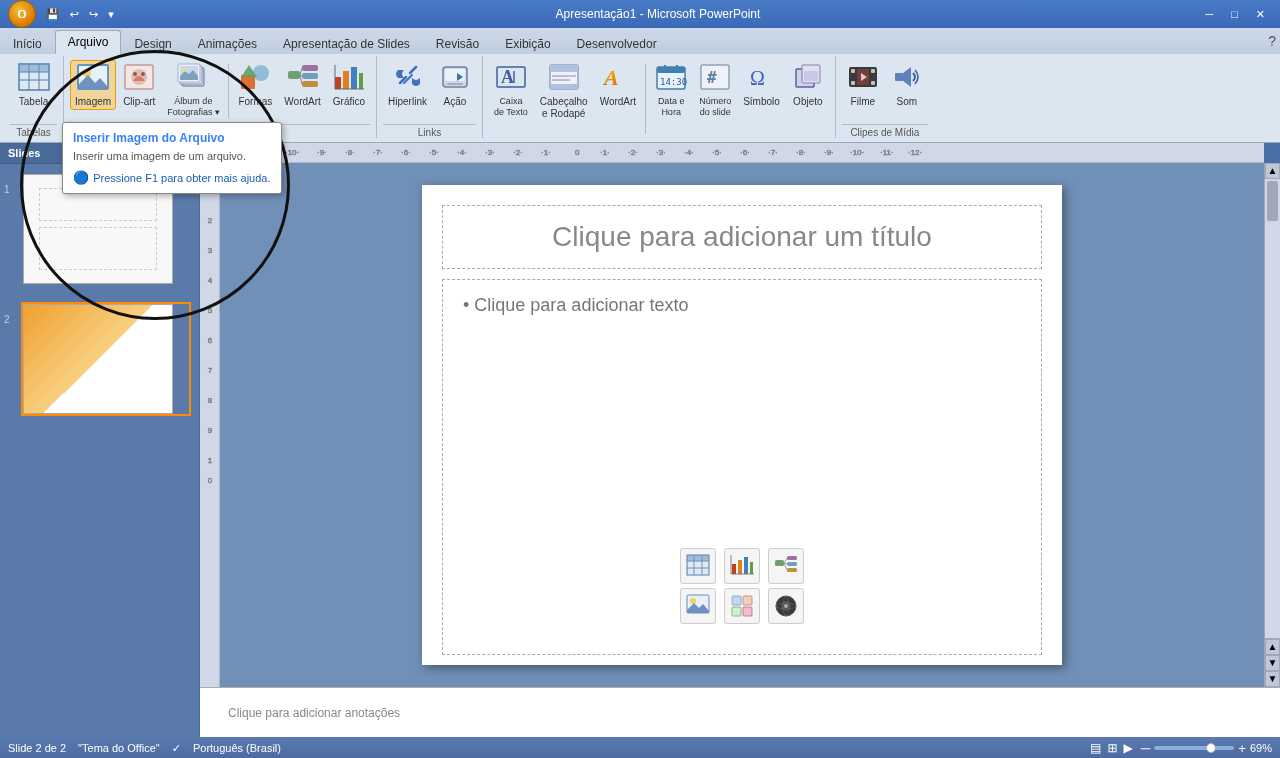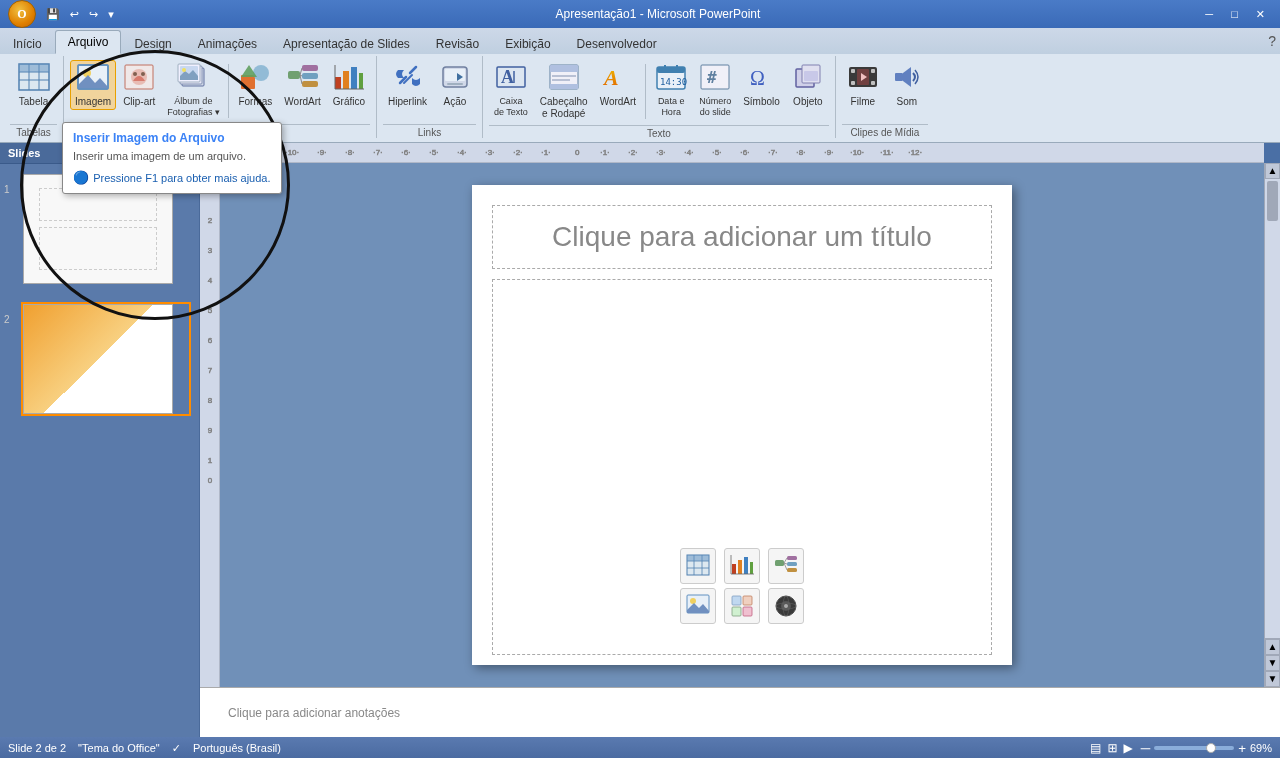--- a/index.html
+++ b/index.html
@@ -112,21 +112,21 @@
     }
     .ruler-v {
       background: #d0d8e8; width: 20px; border-right: 1px solid #b0b8c8;
       overflow: hidden; position: relative;
     }
 
     
     .content-wrapper { flex: 1; display: flex; flex-direction: column; }
     .slide-area { flex: 1; background: #7090b8; display: flex; align-items: center; justify-content: center; overflow: hidden; position: relative; }
     .slide-canvas {
-      background: #fff; width: 540px; height: 480px;
+      background: #fff; width: 640px; height: 480px;
       box-shadow: 3px 3px 10px rgba(0,0,0,0.4);
       display: flex; flex-direction: column; position: relative;
     }
     .slide-title-area {
       border: 1px dashed #aaa; margin: 20px 20px 10px; padding: 15px 20px;
       font-size: 28px; color: #888; text-align: center; flex: 0 0 auto;
     }
     .slide-content-area {
       border: 1px dashed #aaa; margin: 0 20px 10px; padding: 15px 20px;
       flex: 1; position: relative; color: #777; font-size: 18px;
@@ -429,21 +429,20 @@
           <div class="ribbon-btn-icon">
             <svg width="32" height="28" viewBox="0 0 32 28">
               <rect x="4" y="6" width="18" height="18" fill="#d0d0e8" stroke="#6060a0" stroke-width="1.5" rx="1"></rect>
               <rect x="10" y="2" width="18" height="18" fill="#e0e0f0" stroke="#8080b0" stroke-width="1" rx="1"></rect>
               <rect x="12" y="8" width="14" height="10" fill="#c8c8e8" stroke="none" rx="1"></rect>
             </svg>
           </div>
           <span>Objeto</span>
         </div>
       </div>
-      <div class="ribbon-group-label">Texto</div>
     </div>
 
     <div class="ribbon-group">
       <div class="ribbon-group-buttons">
 
         <div class="ribbon-btn">
           <div class="ribbon-btn-icon">
             <svg width="32" height="28" viewBox="0 0 32 28">
               <rect x="2" y="4" width="28" height="20" fill="#3a3a3a" rx="2"></rect>
               <rect x="4" y="6" width="4" height="4" fill="#c0c0c0" rx="1"></rect>
@@ -573,20 +572,23 @@
       </div>
 
       <div class="slide-area">
         <div class="slide-canvas">
 
           <div class="slide-title-area">
             <span>Clique para adicionar um título</span>
           </div>
 
           <div class="slide-content-area">
+            <div>
+              • <span>Clique para adicionar texto</span>
+            </div>
 
             <div class="slide-content-icons">
               <div class="icon-row">
                 <div class="content-icon">
                   <svg width="24" height="24" viewBox="0 0 24 24">
                     <rect x="1" y="1" width="22" height="20" fill="#dde8f0" stroke="#5080b0" stroke-width="1"></rect>
                     <line x1="1" y1="7" x2="23" y2="7" stroke="#5080b0" stroke-width="0.8"></line>
                     <line x1="1" y1="14" x2="23" y2="14" stroke="#5080b0" stroke-width="0.8"></line>
                     <line x1="8" y1="1" x2="8" y2="21" stroke="#5080b0" stroke-width="0.8"></line>
                     <line x1="16" y1="1" x2="16" y2="21" stroke="#5080b0" stroke-width="0.8"></line>

